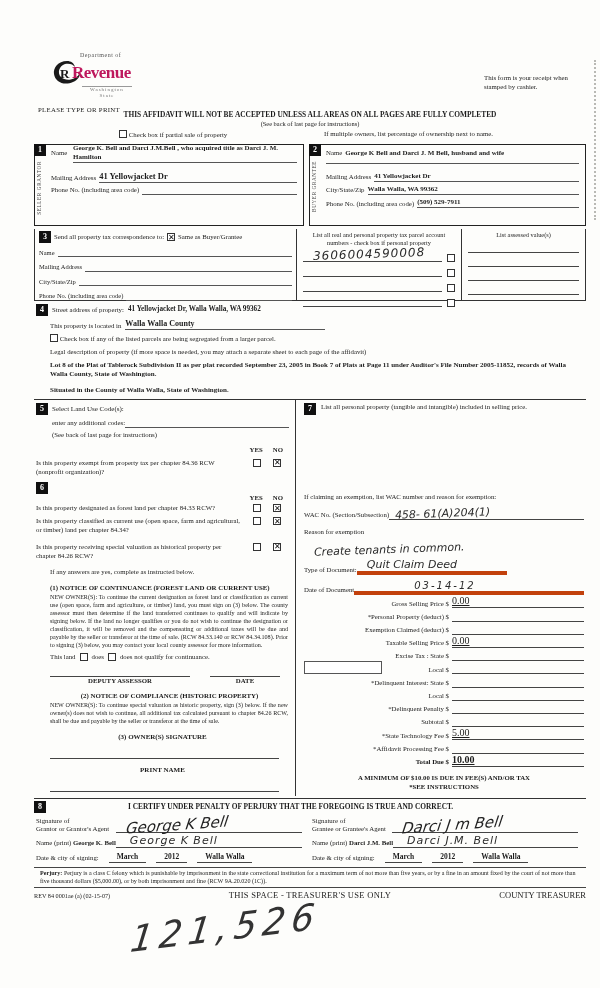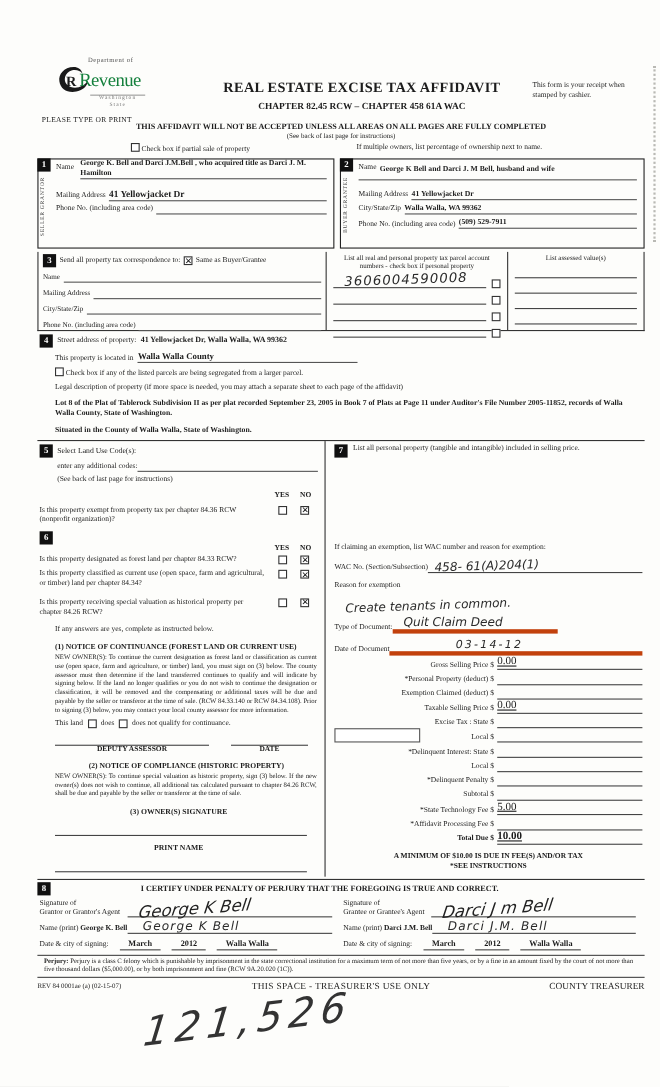--- a/index.html
+++ b/index.html
@@ -11,21 +11,21 @@
     font-size:7px; line-height:1.3; overflow:hidden;
   }
   .content { position:absolute; left:34px; top:50px; width:552px; }
 
   
   .hdr { position:relative; height:92px; }
   .logo { position:absolute; left:18px; top:2px; width:120px; }
   .logo .dept { font-size:6px; color:#555; margin-left:28px; letter-spacing:.5px; }
   .logo .brandrow { display:flex; align-items:center; }
   .logo .swoosh { width:30px; height:26px; }
-  .logo .brand { font-size:17px; font-weight:normal; letter-spacing:-.5px; margin-left:-10px; color:#15803d;text-align:center; }
+  .logo .brand { font-size:17px; font-weight:bold; letter-spacing:-.5px; margin-left:-10px; color:#be185d;text-align:center; }
   .logo .state { font-size:5px; color:#777; margin-left:30px; letter-spacing:1px; border-top:1px solid #999; width:50px; text-align:center; }
   .please { position:absolute; left:4px; top:56px; font-size:6.8px; letter-spacing:.3px; }
   .titleblock { position:absolute; left:140px; top:22px; width:310px; text-align:center; }
   .title { font-size:13px; font-weight:bold; letter-spacing:.3px; }
   .chapter { font-size:8.5px; font-weight:bold; margin-top:2px; }
   .receipt { position:absolute; right:2px; top:24px; width:100px; font-size:6.8px; text-align:left; }
   .warning { position:absolute; left:0; right:0; top:60px; text-align:center; font-weight:bold; font-size:7.4px; }
   .seeback { position:absolute; left:0; right:0; top:70px; text-align:center; font-size:6.4px; }
   .topchecks { position:absolute; left:0; right:0; top:80px; font-size:6.8px; }
   .topchecks .left { position:absolute; left:85px; }
@@ -170,24 +170,20 @@
         <div class="brandrow">
           <svg class="swoosh" viewBox="0 0 30 26">
             <path d="M15 1 C6 1 1 8 2 14 C3 22 12 26 21 22 C26 20 28 16 28 13 C24 20 14 22 9 17 C5 13 7 6 13 4 C17 3 21 4 23 7 C22 3 19 1 15 1 Z" fill="#1a1a1a"></path>
             <text x="8" y="18" font-size="13" font-weight="bold" fill="#1a1a1a" font-family="Liberation Serif, serif">R</text>
           </svg>
           <span class="brand">Revenue</span>
         </div>
         <div class="state">Washington State</div>
       </div>
       <div class="please">PLEASE TYPE OR PRINT</div>
-      <div class="titleblock">
-        <div class="title">REAL ESTATE EXCISE TAX AFFIDAVIT</div>
-        <div class="chapter">CHAPTER 82.45 RCW – CHAPTER 458 61A WAC</div>
-      </div>
       <div class="receipt">This form is your receipt when stamped by cashier.</div>
       <div class="warning">THIS AFFIDAVIT WILL NOT BE ACCEPTED UNLESS ALL AREAS ON ALL PAGES ARE FULLY COMPLETED</div>
       <div class="seeback">(See back of last page for instructions)</div>
       <div class="topchecks">
         <span class="left">
           <span class="cb"></span>
           <span>Check box if partial sale of property</span>
         </span>
         <span class="right">If multiple owners, list percentage of ownership next to name.</span>
       </div>

